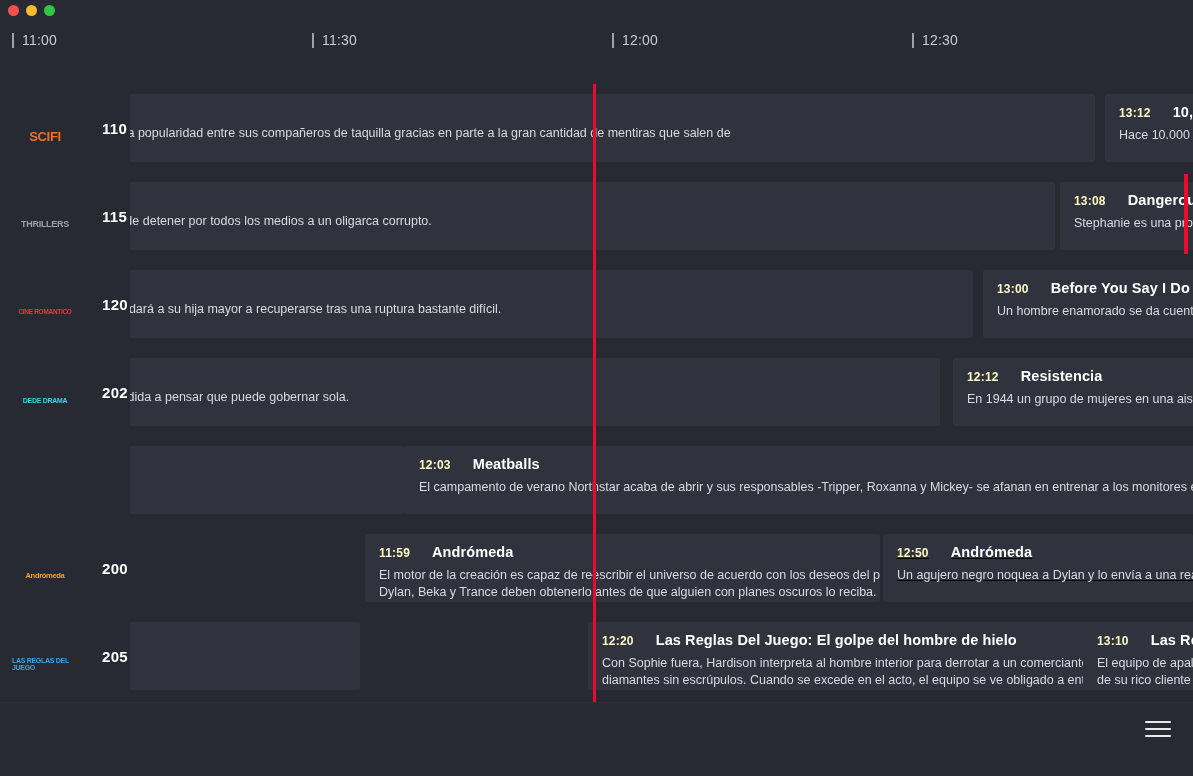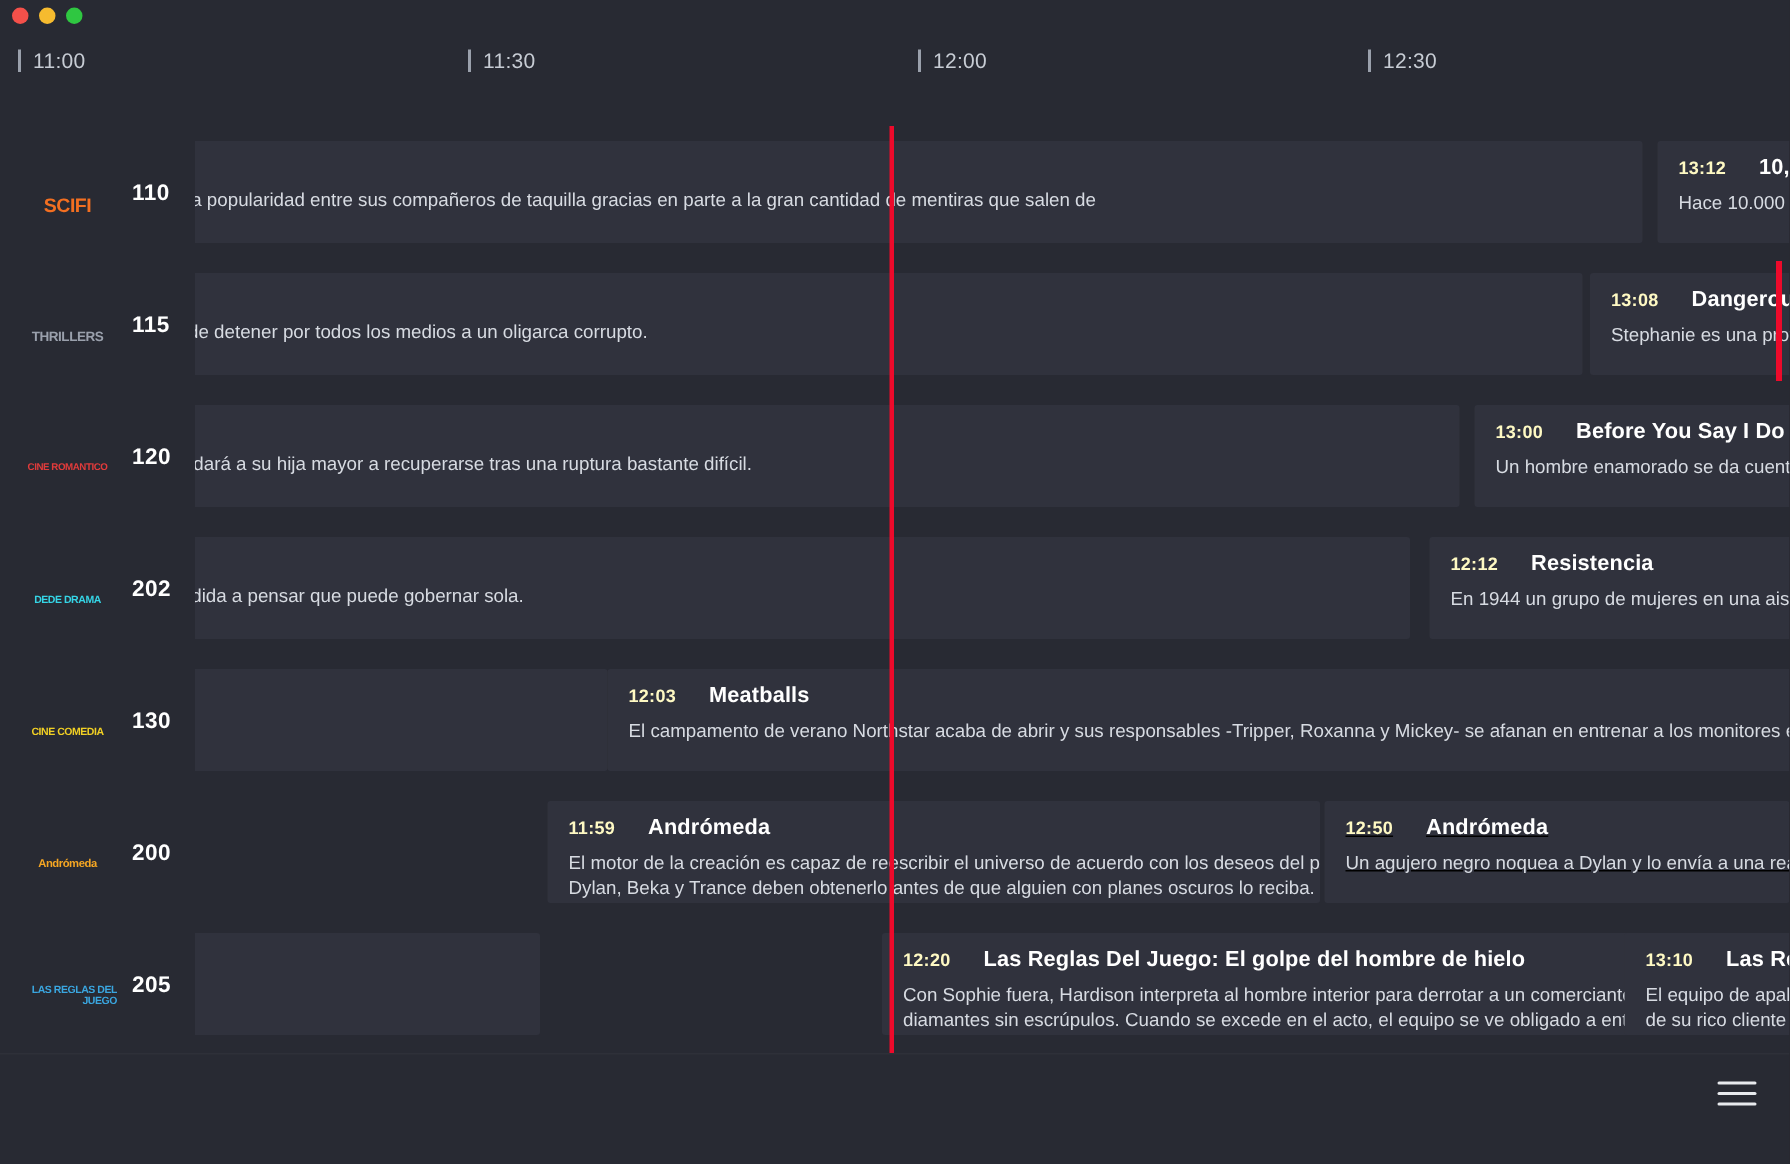--- a/index.html
+++ b/index.html
@@ -64,27 +64,27 @@
     position: absolute; left: 0; top: 0;
     width: 130px; height: 88px;
     display: flex; align-items: center;
   }
   .chan-logo {
     width: 66px; margin-left: 12px;
     display: flex; align-items: center; justify-content: center;
     height: 24px;
     font-weight: 700;
     letter-spacing: -.3px;
-    text-align: right;
+    text-align: left;
     line-height: 1;
     overflow: hidden;
     margin-top: 16px;
   }
   .chan-num {
-    margin-left: 10px;
+    margin-left: 24px;
     font-size: 15px;
     font-weight: 700;
     color: #ffffff;
     letter-spacing: .3px;
   }
 
   
   .lane {
     position: absolute; left: 130px; top: 0;
     width: 1063px; height: 88px;
@@ -257,24 +257,20 @@
           <div class="prog" style="left: 823px; width: 300px;">
             <div class="head">
               <span class="time">12:12</span>
               <span class="title">Resistencia</span>
             </div>
             <div class="desc">En 1944 un grupo de mujeres en una aislada p</div>
           </div>
         </div>
       </div>
       <div class="row" style="top: 352px;">
-        <div class="chan">
-          <div class="chan-logo" style="color: rgb(242, 208, 36); font-size: 7px;">CINE COMEDIA</div>
-          <div class="chan-num">130</div>
-        </div>
         <div class="lane">
           <div class="prog" style="left: -250px; width: 525px;">
             <div style="height: 21px;"></div>
           </div>
           <div class="prog" style="left: 275px; width: 880px;">
             <div class="head">
               <span class="time">12:03</span>
               <span class="title">Meatballs</span>
             </div>
             <div class="desc">El campamento de verano Northstar acaba de abrir y sus responsables -Tripper, Roxanna y Mickey- se afanan en entrenar a los monitores en el trato con los hip</div>

